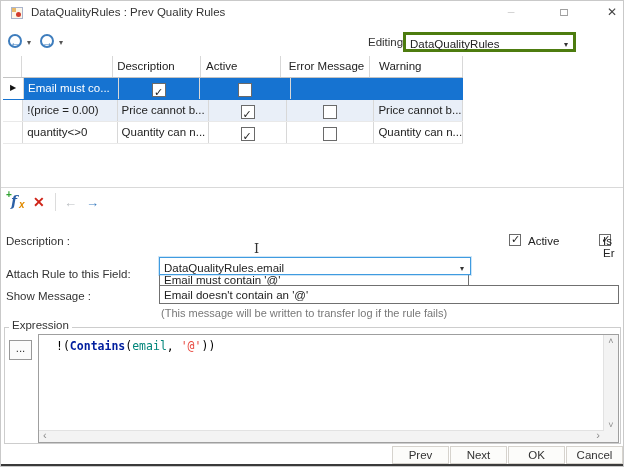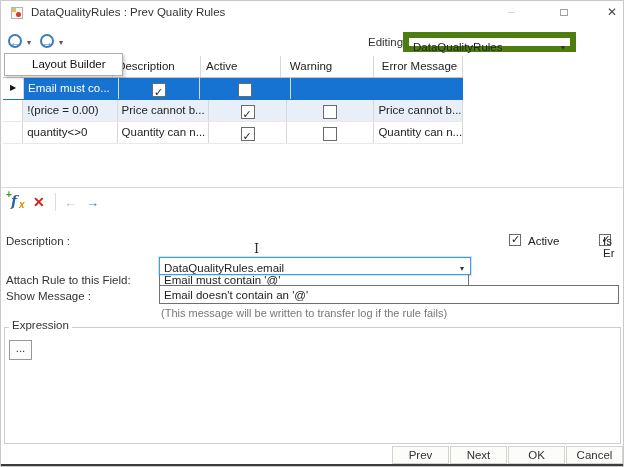--- a/index.html
+++ b/index.html
@@ -17,21 +17,21 @@
   .title{left:30px;top:5px;color:#333;}
   .winbtn{top:0;width:28px;height:22px;text-align:center;line-height:22px;font-size:12px;color:#444;cursor:default;}
   .winbtn.min{left:496px;color:#cfcfcf;}
   .winbtn.max{left:549px;}
   .winbtn.close{left:597px;}
   
   .navcircle{width:14px;height:14px;border:2px solid #3e7dbd;border-radius:50%;
     color:#3e7dbd;font-size:11px;line-height:13px;text-align:center;font-weight:bold;background:#fff;}
   .caret{font-size:8px;color:#555;}
   .editing-label{left:367px;top:35px;color:#333;}
-  .editing-combo{left:402px;top:31px;width:173px;height:20px;border:6px solid #4d7c0f;background:#fff;}
+  .editing-combo{left:402px;top:31px;width:173px;height:20px;border:3px solid #4d7c0f;background:#fff;}
   .editing-combo .val{position:absolute;left:4px;top:2px;line-height:15px;}
   .editing-combo .ccaret{position:absolute;right:5px;top:5px;font-size:8px;color:#333;}
   
   .popup{left:3px;top:52px;width:119px;height:23px;background:#fff;border:1px solid #adadad;
     box-shadow:2px 2px 3px rgba(0,0,0,.18);z-index:6;}
   .popup .item{padding-left:27px;line-height:21px;color:#111;}
   
   .grid{left:2px;top:55px;width:460px;}
   .grow{display:flex;height:21px;background:#fff;}
   .grow .c{border-right:1px solid #d8d8d8;overflow:hidden;white-space:nowrap;line-height:20px;}
@@ -115,33 +115,30 @@
   <span class="a caret" style="left:26px;top:37px;">▾</span>
   <span class="a navcircle" style="left:39px;top:33px;">→</span>
   <span class="a caret" style="left:58px;top:37px;">▾</span>
   <span class="a editing-label">Editing:</span>
   <div class="a editing-combo">
     <span class="val">DataQualityRules</span>
     <span class="ccaret">▾</span>
   </div>
 
   
-  <div class="a popup">
-    <div class="item">Layout Builder</div>
-  </div>
 
   
   <div class="a grid">
     <div class="grow ghead">
       <div class="c ind"></div>
       <div class="c rule"></div>
       <div class="c desc">Description</div>
       <div class="c act" style="text-align:left;padding-left:5px;">Active</div>
+      <div class="c err" style="padding-left:8px;">Error Message</div>
       <div class="c warn" style="text-align:left;padding-left:9px;">Warning</div>
-      <div class="c err" style="padding-left:8px;">Error Message</div>
     </div>
     <div class="grow gr sel">
       <div class="c ind">▶</div>
       <div class="c desc">Email must co...</div>
       <div class="c act"><span class="checkbox checked"></span></div>
       <div class="c warn"><span class="checkbox"></span></div>
     </div>
     <div class="grow gr alt">
       <div class="c ind"></div>
       <div class="c rule">!(price = 0.00)</div>
@@ -176,36 +173,48 @@
   <span class="a flabel" style="top:234px;text-align:right;">Description :</span>
   <div class="a tbox descbox">
     <span class="val">Email must contain '@'</span>
   </div>
   <span class="a ibeam">I</span>
   <span class="a checkbox checked" style="left:508px;top:230px;"></span>
   <span class="a" style="left:527px;top:234px;">Active</span>
   <span class="a checkbox checked" style="left:583px;top:230px;"></span>
   <span class="a" style="left:602px;top:234px;">Is Er</span>
 
-  <span class="a flabel" style="top:273px;">Attach Rule to this Field:</span>
+  <span class="a flabel" style="top:267px;">Attach Rule to this Field:</span>
   <div class="a combo">
     <span class="val">DataQualityRules.email</span>
     <span class="ccaret">▾</span>
   </div>
 
   <span class="a flabel" style="top:289px;">Show Message :</span>
   <div class="a tbox showbox">
     <span class="val">Email doesn't contain an '@'</span>
   </div>
   <span class="a hint">(This message will be written to transfer log if the rule fails)</span>
 
   
   <div class="a grp"></div>
   <span class="a grplabel">Expression</span>
   <div class="a ellbtn">...</div>
+  <div class="a editor">
+    <div class="code"><span class="tk-plain">!(</span><span class="tk-func">Contains</span><span class="tk-plain">(</span><span class="tk-ident">email</span><span class="tk-plain">, </span><span class="tk-str">'@'</span><span class="tk-plain">))</span></div>
+    <div class="vscroll">
+      <span class="up">˄</span>
+      <span class="dn">˅</span>
+    </div>
+    <div class="hscroll">
+      <span class="lf">‹</span>
+      <span class="rt">›</span>
+    </div>
+    <div class="scorner"></div>
+  </div>
 
   
   <div class="a btn prev">Prev</div>
   <div class="a btn next">Next</div>
   <div class="a btn ok">OK</div>
   <div class="a btn cancel">Cancel</div>
 
   <div class="a bottomstrip"></div>
 </div>
 

